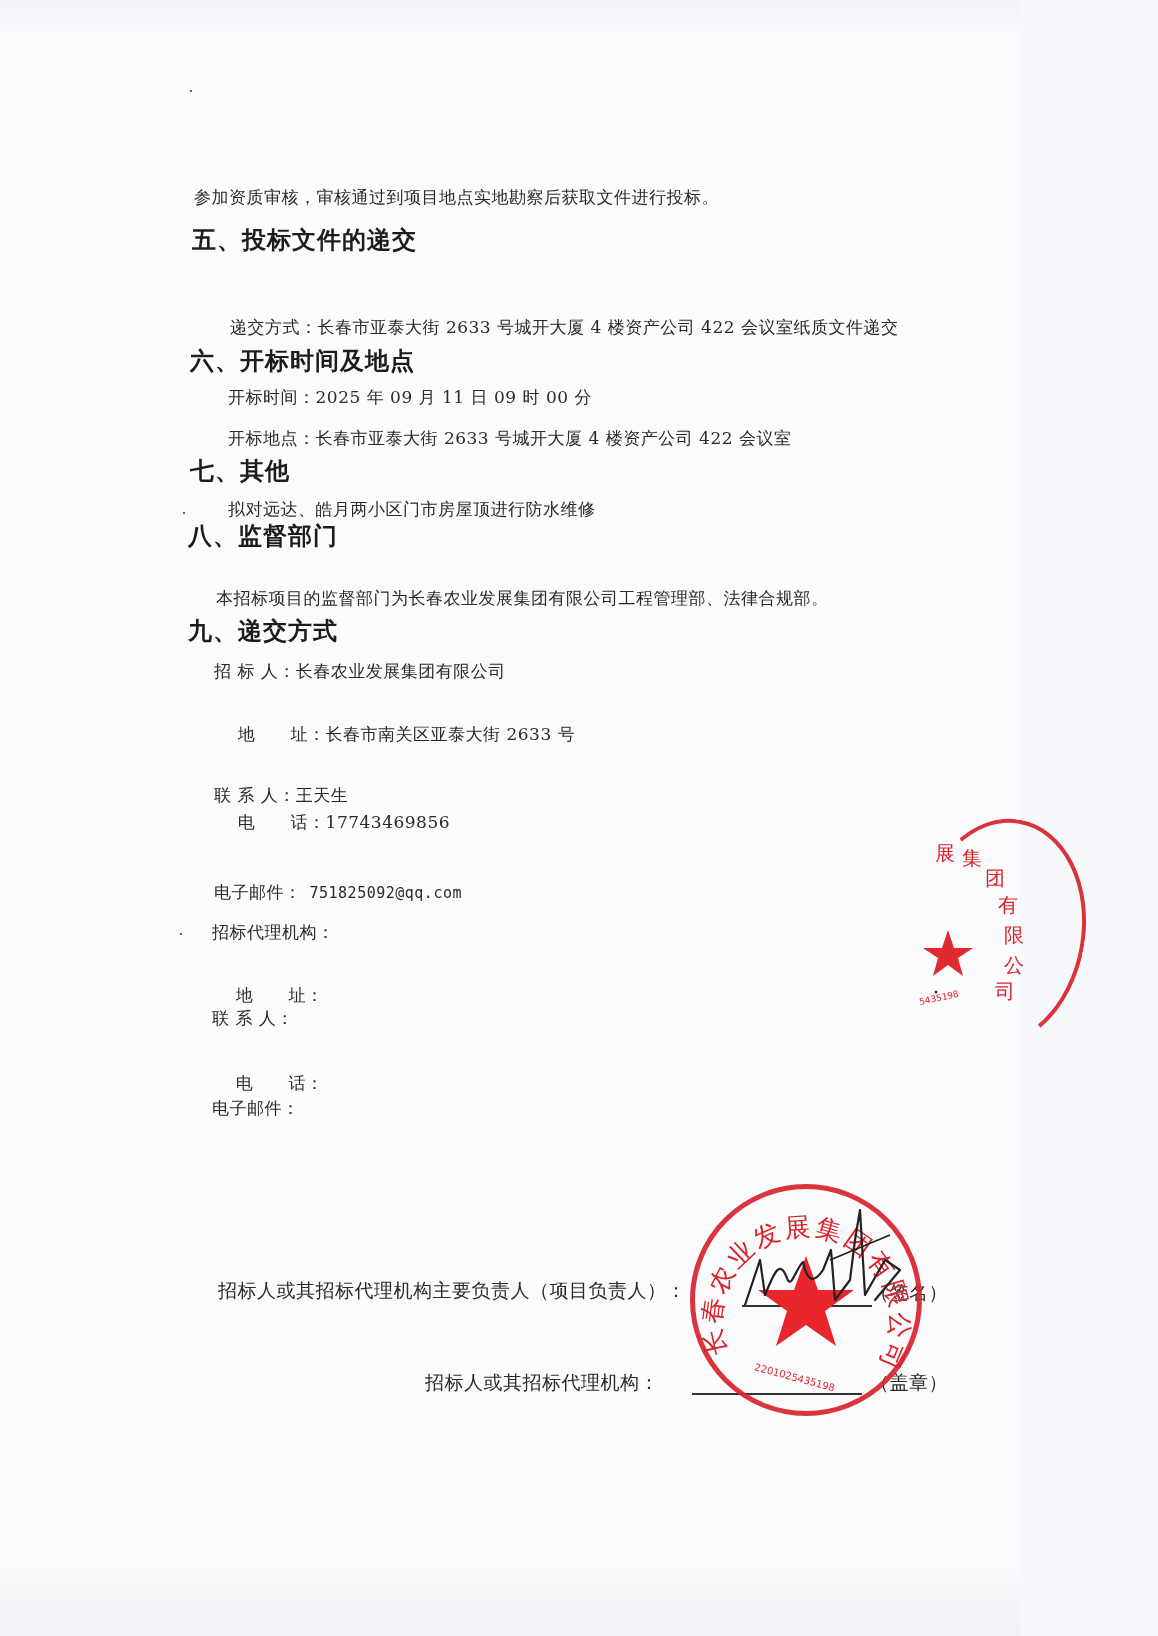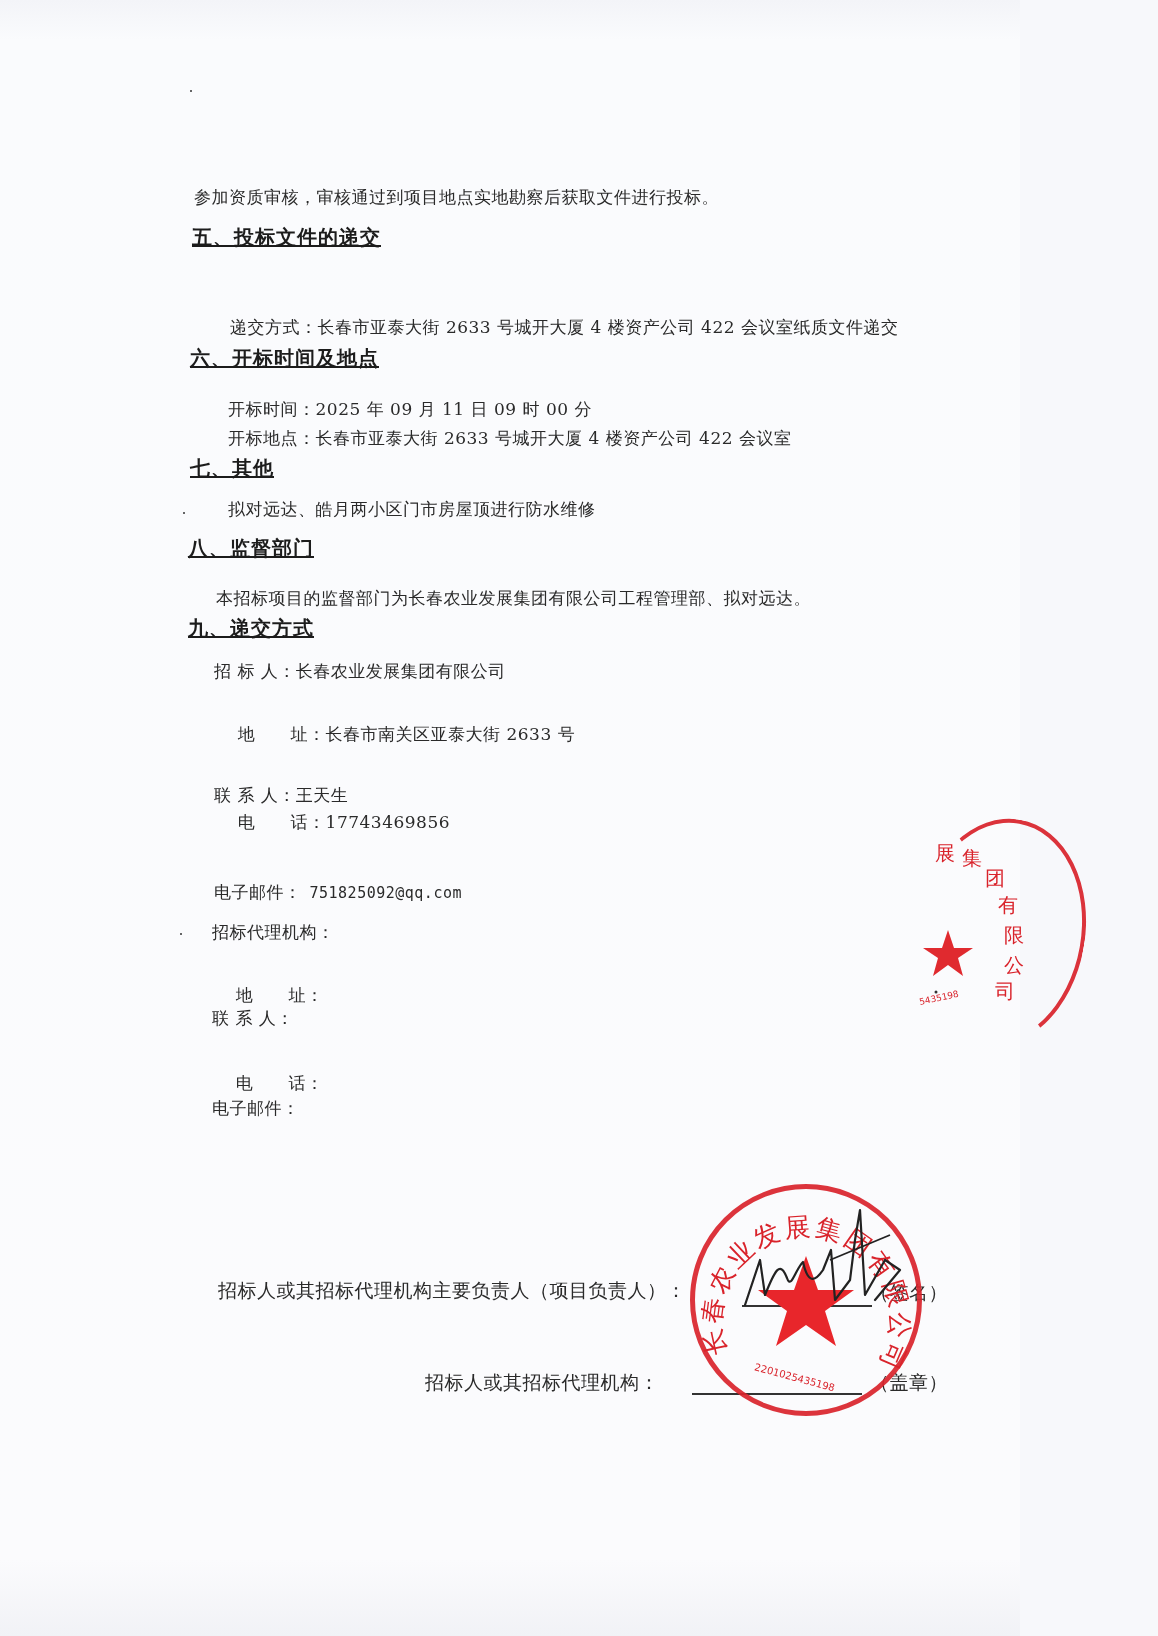--- a/index.html
+++ b/index.html
@@ -5,22 +5,22 @@
   html, body { margin: 0; padding: 0; }
   body {
     width: 1158px; height: 1636px; position: relative; overflow: hidden;
     background: #f7f8fb;
     font-family: "DejaVu Serif", "Liberation Serif", serif;
     color: #2a2a2a;
   }
   .page { position: absolute; left: 0; top: 0; width: 1020px; height: 1636px;
     background: linear-gradient(180deg, #f3f4f8 0px, #fafbfd 40px, #fbfbfd 1560px, #f1f2f6 1636px); }
   .line { position: absolute; white-space: nowrap; font-size: 17px; letter-spacing: 0.5px; }
-  .h { position: absolute; white-space: nowrap; font-size: 20px; font-weight: bold; letter-spacing: 1px;
-       font-family: "DejaVu Sans", "Liberation Sans", sans-serif; color: #1c1c1c; text-decoration: underline; }
+  .h { position: absolute; white-space: nowrap; font-size: 24px; font-weight: bold; letter-spacing: 1px;
+       font-family: "DejaVu Sans", "Liberation Sans", sans-serif; color: #1c1c1c; }
   .dot { position: absolute; width: 2px; height: 2px; background: #333; border-radius: 1px; }
   .label { display: inline-block; }
   .val { display: inline-block; }
   .sigline { position: absolute; height: 1.5px; background: #333; }
   .stamp { position: absolute; border-radius: 50%; border: 4px solid #d9232b; box-sizing: border-box; opacity: 0.92; }
   .sig { position: absolute; }
   .big { font-size: 19px; text-align: center; }
 </style>
 </head>
 <body>
@@ -30,33 +30,33 @@
   <div class="dot" style="left:190px; top:90px;"></div>
 
   <div class="line" style="left:194px; top:186px;">参加资质审核，审核通过到项目地点实地勘察后获取文件进行投标。</div>
 
   <div class="h" style="left:192px; top:224px;">五、投标文件的递交</div>
   <div class="line" style="left:230px; top:316px;">
     <span class="label">递交方式：</span><span class="val">长春市亚泰大街 2633 号城开大厦 4 楼资产公司 422 会议室纸质文件递交</span>
   </div>
 
   <div class="h" style="left:190px; top:345px;">六、开标时间及地点</div>
-  <div class="line" style="left:228px; top:386px;margin-top:12px;">
+  <div class="line" style="left:228px; top:386px;">
     <span class="label">开标时间：</span><span class="val">2025 年 09 月 11 日  09 时 00 分</span>
   </div>
   <div class="line" style="left:228px; top:427px;">
     <span class="label">开标地点：</span><span class="val">长春市亚泰大街 2633 号城开大厦 4 楼资产公司 422 会议室</span>
   </div>
 
   <div class="h" style="left:190px; top:455px;">七、其他</div>
   <div class="dot" style="left:183px; top:512px;"></div>
   <div class="line" style="left:228px; top:498px;">拟对远达、皓月两小区门市房屋顶进行防水维修</div>
 
-  <div class="h" style="left:188px; top:535px;">八、监督部门</div>
-  <div class="line" style="left:216px; top:587px;">本招标项目的监督部门为长春农业发展集团有限公司工程管理部、拟对远达。</div>
+  <div class="h" style="left:188px; top:520px;">八、监督部门</div>
+  <div class="line" style="left:216px; top:587px;">本招标项目的监督部门为长春农业发展集团有限公司工程管理部、法律合规部。</div>
 
   <div class="h" style="left:188px; top:615px;">九、递交方式</div>
 
   <div class="line" style="left:214px; top:660px;">
     <span class="label">招 标 人：</span><span class="val">长春农业发展集团有限公司</span>
   </div>
   <div class="line" style="left:214px; top:703px; white-space:pre;">
     <span class="label">地      址：</span><span class="val">长春市南关区亚泰大街 2633 号</span>
   </div>
   <div class="line" style="left:214px; top:784px;">

